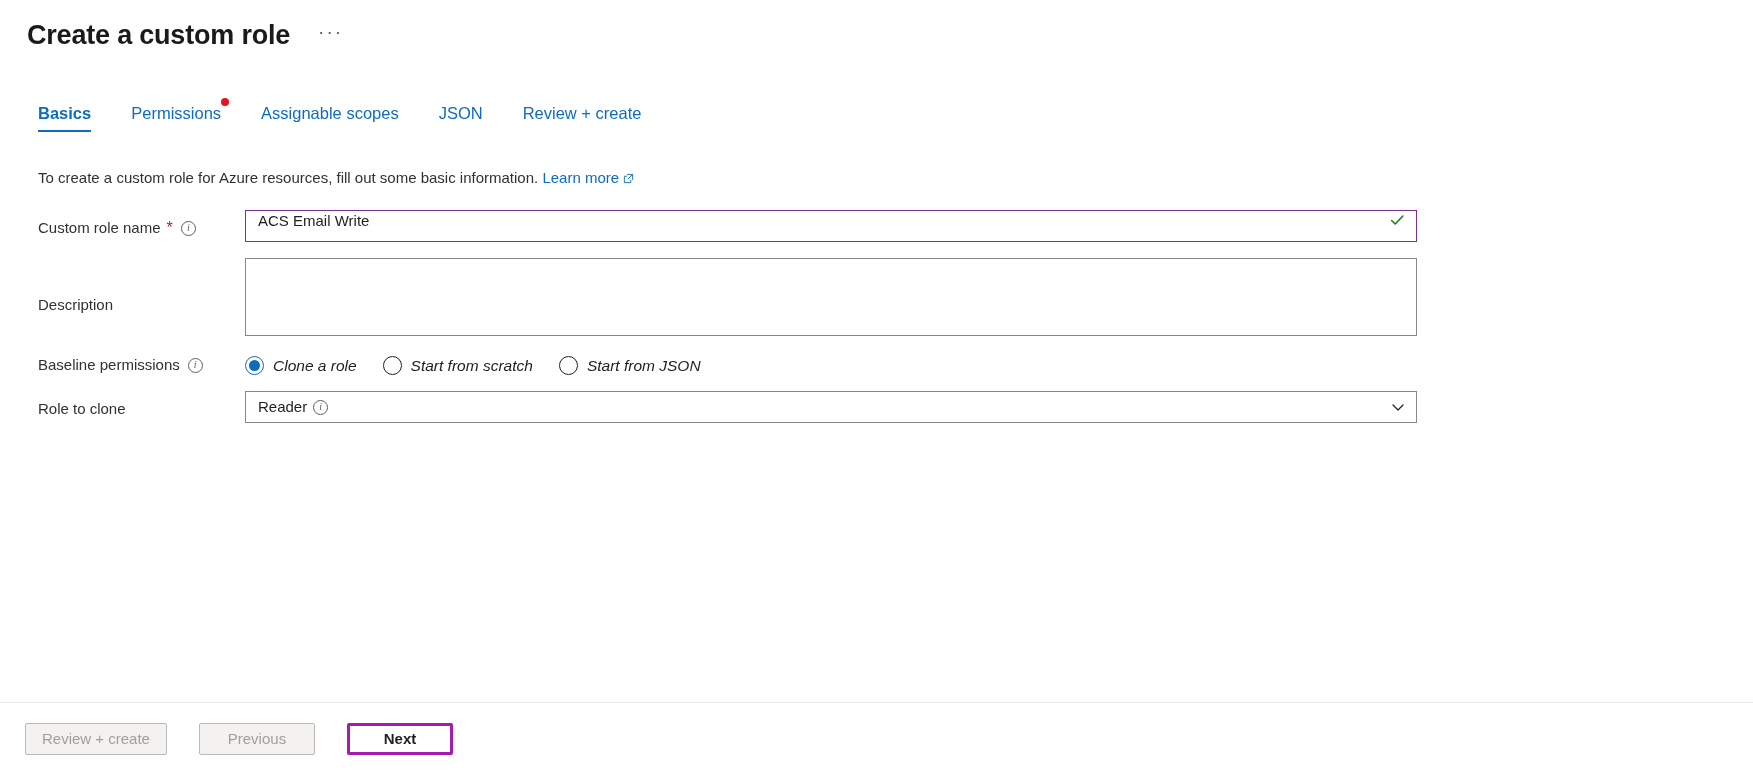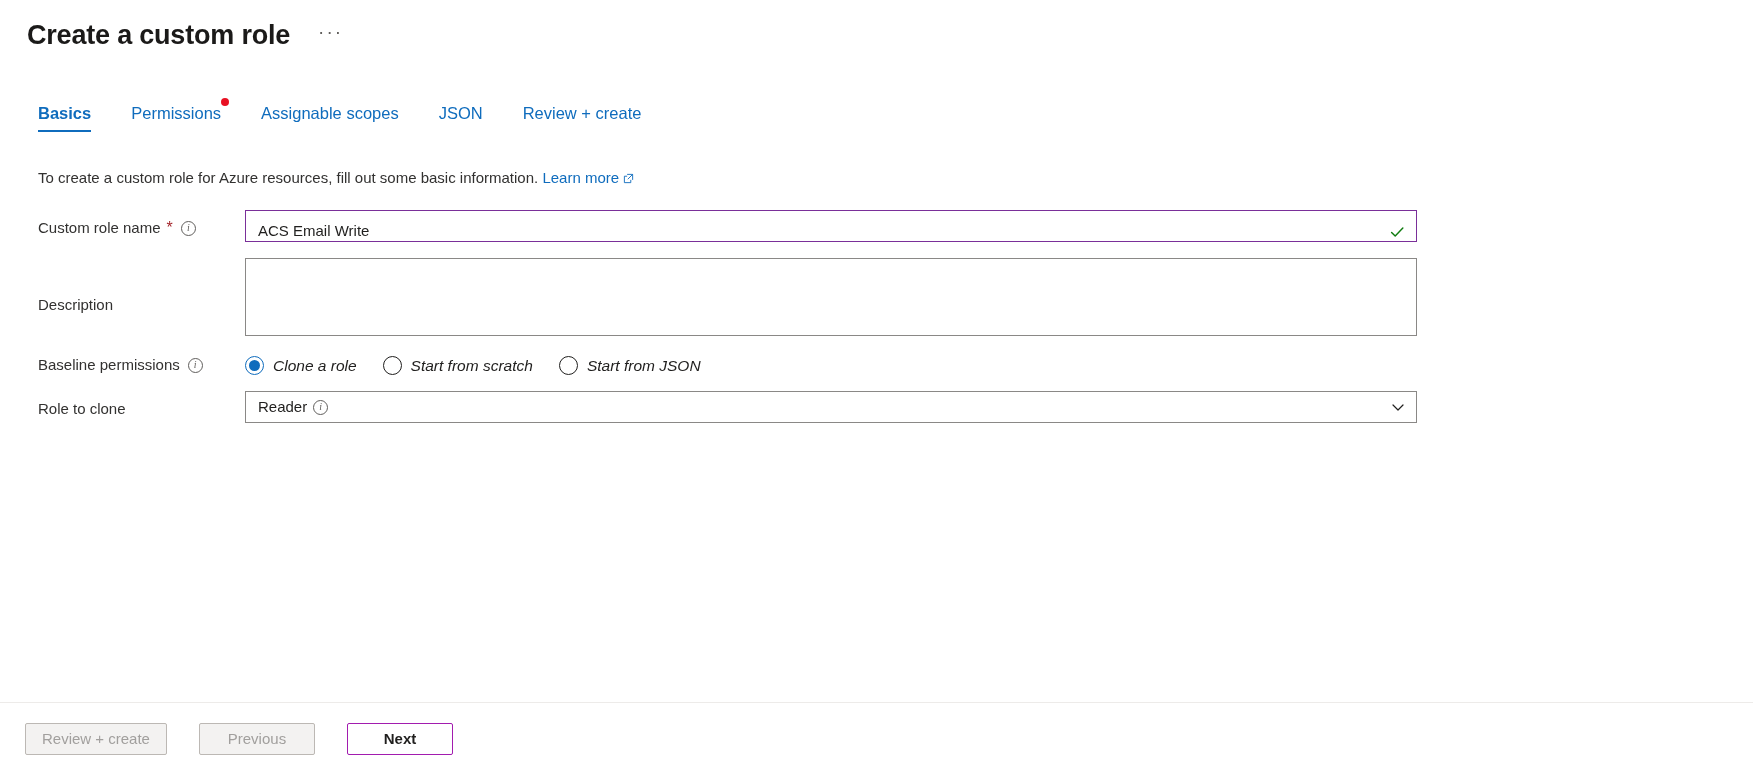--- a/index.html
+++ b/index.html
@@ -136,21 +136,21 @@
   .info-icon.inline-field { margin-left: 6px; }
 
   .field-cell { flex: 0 0 auto; }
 
   .textinput {
     width: 1172px;
     height: 32px;
     border: 1px solid #8a8886;
     background: #fff;
     display: flex;
-    align-items: flex-end;
+    align-items: flex-start;
     padding: 0 8px 0 12px;
     font-size: 15px;
     position: relative;
   }
   .textinput.valid { border-color: #7a2f99; }
   .textinput .val { flex: 1; color: #201f1e; line-height: 20px; }
   .check {
     width: 18px; height: 18px;
     flex: 0 0 18px;
     margin-right: 2px;
@@ -239,21 +239,21 @@
     color: #a19f9d;
     border-radius: 2px;
     cursor: default;
     display: inline-flex;
     align-items: center;
     justify-content: center;
     line-height: 1;
   }
   .btn.primary-outline {
     background: #fff;
-    border: 1px solid #a21caf;
+    border: 3px solid #a21caf;
     color: #201f1e;
     font-weight: 700;
     min-width: 106px;
     cursor: pointer;
   }
 </style>
 </head>
 <body>
 
 <div class="page">

